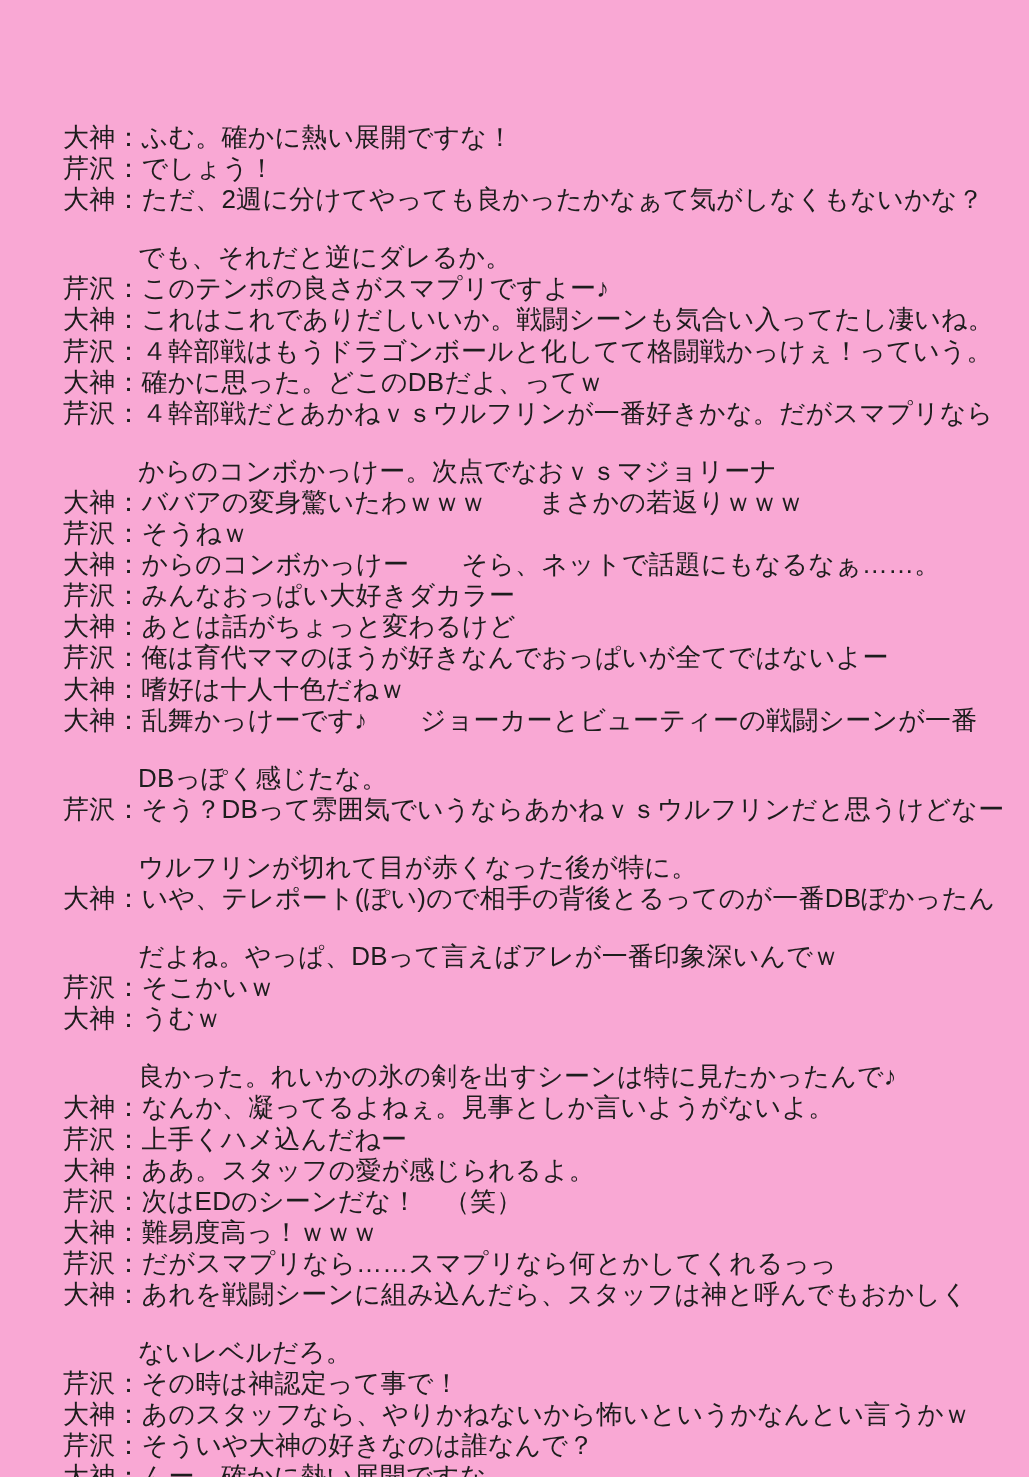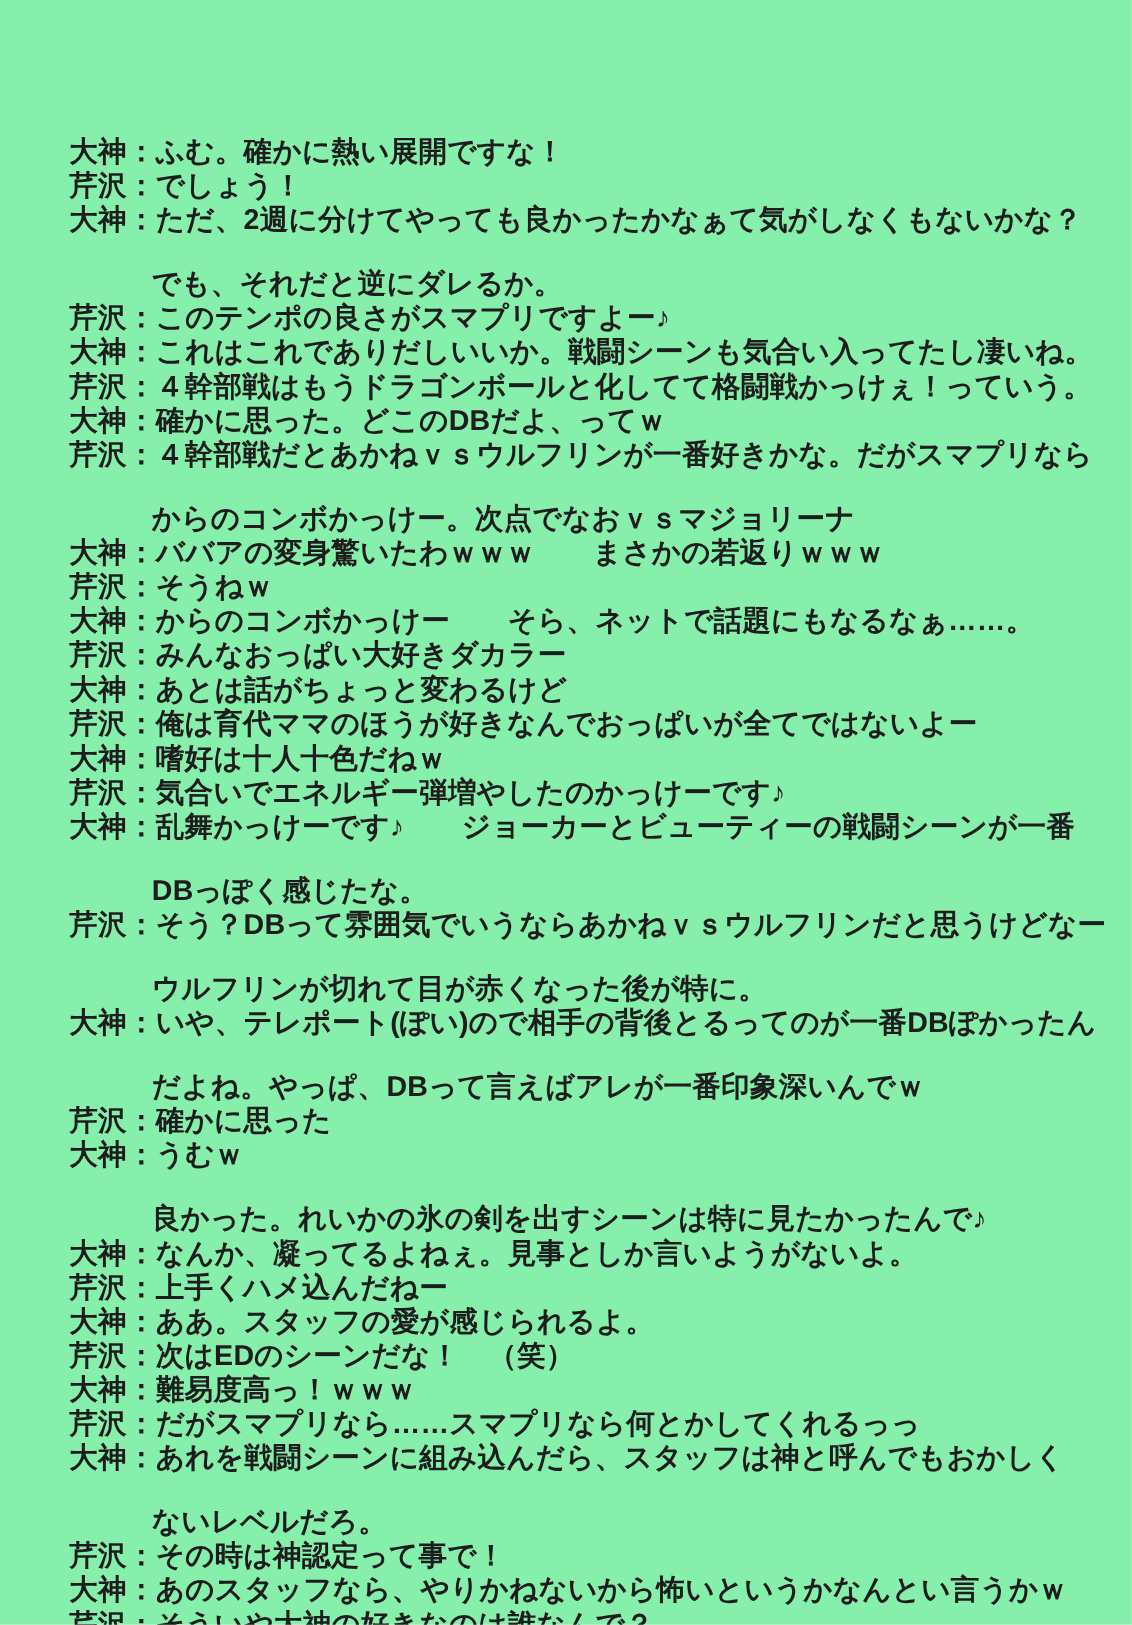--- a/index.html
+++ b/index.html
@@ -36,47 +36,46 @@
     padding-left: 75px;
     margin-top: 27px;
   }
   .speaker {
     letter-spacing: 0.2px;
   }
 </style>
 </head>
 <body>
 
-<div class="page" style="background: #86efac; font-weight: bold;">
+<div class="page" style="background: #f9a8d4;">
   <div class="transcript">
       <div class="line"><span class="speaker">大神：</span><span>ふむ。確かに熱い展開ですな！</span></div>
       <div class="line"><span class="speaker">芹沢：</span><span>でしょう！</span></div>
       <div class="line"><span class="speaker">大神：</span><span>ただ、2週に分けてやっても良かったかなぁて気がしなくもないかな？</span></div>
       <div class="line cont"><span>でも、それだと逆にダレるか。</span></div>
       <div class="line"><span class="speaker">芹沢：</span><span>このテンポの良さがスマプリですよー♪</span></div>
       <div class="line"><span class="speaker">大神：</span><span>これはこれでありだしいいか。戦闘シーンも気合い入ってたし凄いね。</span></div>
       <div class="line"><span class="speaker">芹沢：</span><span>４幹部戦はもうドラゴンボールと化してて格闘戦かっけぇ！っていう。</span></div>
       <div class="line"><span class="speaker">大神：</span><span>確かに思った。どこのDBだよ、ってｗ</span></div>
       <div class="line"><span class="speaker">芹沢：</span><span>４幹部戦だとあかねｖｓウルフリンが一番好きかな。だがスマプリなら</span></div>
       <div class="line cont"><span>からのコンボかっけー。次点でなおｖｓマジョリーナ</span></div>
       <div class="line"><span class="speaker">大神：</span><span>ババアの変身驚いたわｗｗｗ　　まさかの若返りｗｗｗ</span></div>
       <div class="line"><span class="speaker">芹沢：</span><span>そうねｗ</span></div>
       <div class="line"><span class="speaker">大神：</span><span>からのコンボかっけー　　そら、ネットで話題にもなるなぁ……。</span></div>
       <div class="line"><span class="speaker">芹沢：</span><span>みんなおっぱい大好きダカラー</span></div>
       <div class="line"><span class="speaker">大神：</span><span>あとは話がちょっと変わるけど</span></div>
       <div class="line"><span class="speaker">芹沢：</span><span>俺は育代ママのほうが好きなんでおっぱいが全てではないよー</span></div>
       <div class="line"><span class="speaker">大神：</span><span>嗜好は十人十色だねｗ</span></div>
-      <div class="line"><span class="speaker">芹沢：</span><span>気合いでエネルギー弾増やしたのかっけーです♪</span></div>
       <div class="line"><span class="speaker">大神：</span><span>乱舞かっけーです♪　　ジョーカーとビューティーの戦闘シーンが一番</span></div>
       <div class="line cont"><span>DBっぽく感じたな。</span></div>
       <div class="line"><span class="speaker">芹沢：</span><span>そう？DBって雰囲気でいうならあかねｖｓウルフリンだと思うけどなー</span></div>
       <div class="line cont"><span>ウルフリンが切れて目が赤くなった後が特に。</span></div>
       <div class="line"><span class="speaker">大神：</span><span>いや、テレポート(ぽい)ので相手の背後とるってのが一番DBぽかったん</span></div>
       <div class="line cont"><span>だよね。やっぱ、DBって言えばアレが一番印象深いんでｗ</span></div>
-      <div class="line"><span class="speaker">芹沢：</span><span>確かに思った</span></div>
+      <div class="line"><span class="speaker">芹沢：</span><span>そこかいｗ</span></div>
       <div class="line"><span class="speaker">大神：</span><span>うむｗ</span></div>
       <div class="line cont"><span>良かった。れいかの氷の剣を出すシーンは特に見たかったんで♪</span></div>
       <div class="line"><span class="speaker">大神：</span><span>なんか、凝ってるよねぇ。見事としか言いようがないよ。</span></div>
       <div class="line"><span class="speaker">芹沢：</span><span>上手くハメ込んだねー</span></div>
       <div class="line"><span class="speaker">大神：</span><span>ああ。スタッフの愛が感じられるよ。</span></div>
       <div class="line"><span class="speaker">芹沢：</span><span>次はEDのシーンだな！　（笑）</span></div>
       <div class="line"><span class="speaker">大神：</span><span>難易度高っ！ｗｗｗ</span></div>
       <div class="line"><span class="speaker">芹沢：</span><span>だがスマプリなら……スマプリなら何とかしてくれるっっ</span></div>
       <div class="line"><span class="speaker">大神：</span><span>あれを戦闘シーンに組み込んだら、スタッフは神と呼んでもおかしく</span></div>
       <div class="line cont"><span>ないレベルだろ。</span></div>

